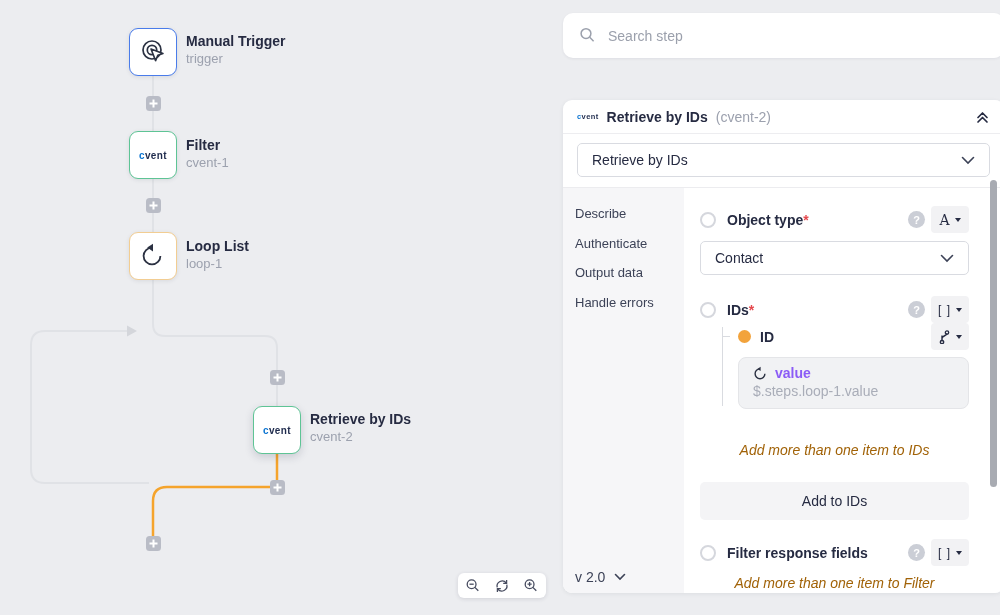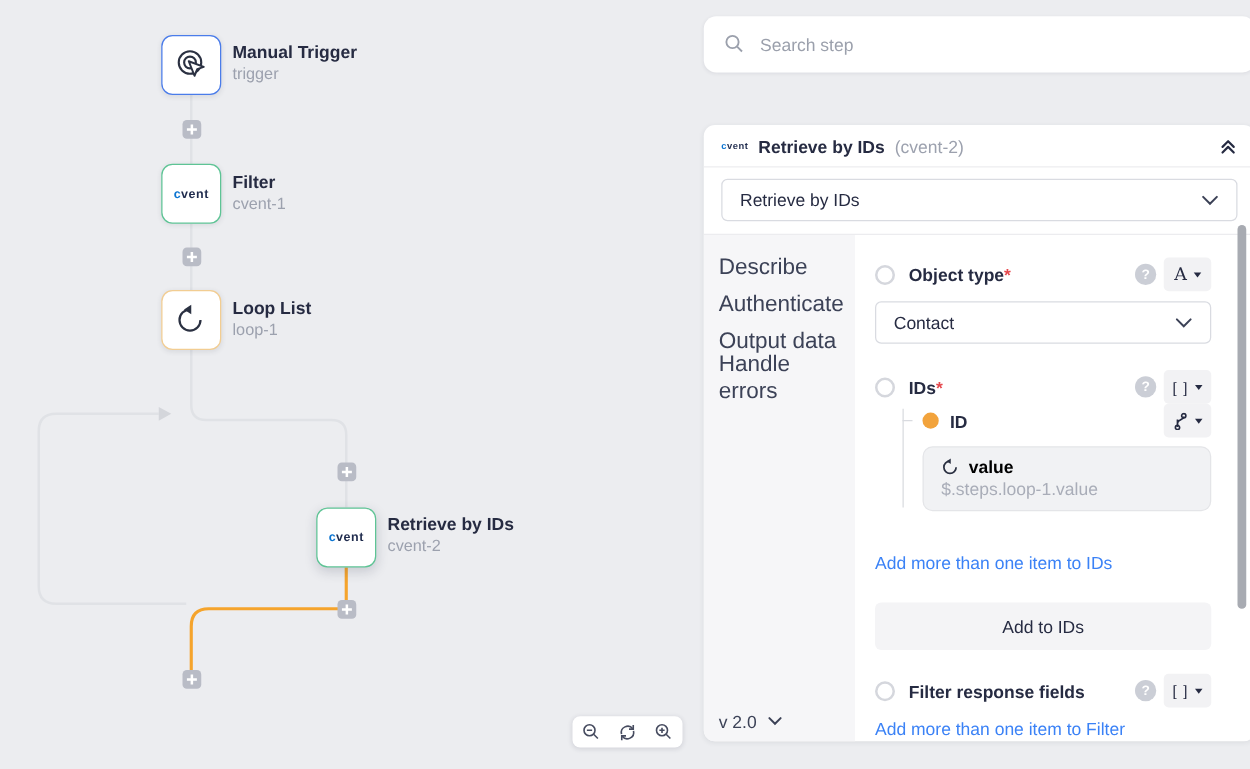--- a/index.html
+++ b/index.html
@@ -43,21 +43,21 @@
   .card-header .mini-logo { font-size:7.5px; }
   .card-header .hd-title { font-size:14px; font-weight:700; color:#262b42; }
   .card-header .hd-id { font-size:14px; color:#9ca1ae; }
   .collapse-btn { margin-left:auto; cursor:pointer; display:flex; }
   .op-row { padding:9px 14px 10px; }
   .select { height:34px; border:1px solid #d9dbe1; border-radius:5px; display:flex; align-items:center;
             padding:0 14px; font-size:14px; color:#262b42; cursor:pointer; background:#fff; }
   .select .chev { margin-left:auto; display:flex; }
   .card-body { display:flex; height:411px; border-top:1px solid #ececef; position:relative; }
   .nav { width:121px; background:#f6f6f8; padding-top:11px; position:relative; flex-shrink:0; }
-  .nav-item { height:29.5px; display:flex; align-items:center; padding:0 12px; font-size:18px;
+  .nav-item { height:29.5px; display:flex; align-items:center; padding:0 12px; font-size:13px;
               color:#3c4257; cursor:pointer; }
   .nav-item.active { color:#2e6bf0; font-weight:700; }
   .nav-item.active .nav-chev { margin-left:14px; display:flex; }
   .version { position:absolute; left:12px; bottom:13px; display:flex; align-items:center; gap:9px;
              font-size:14px; color:#3c4257; cursor:pointer; }
   .content { flex:1; padding:0 16px 0 16px; position:relative; max-width:301px; }
   .frow { display:flex; align-items:center; }
   .radio { width:16px; height:16px; border-radius:50%; border:2px solid #d5d7dd; background:#fff;
            flex-shrink:0; cursor:pointer; }
   .flabel { font-size:14px; font-weight:700; color:#262b42; margin-left:11px; }
@@ -73,23 +73,23 @@
   .badge.str { font-family:"DejaVu Serif",serif; font-size:14px; }
   .badge.arr { font-size:12px; letter-spacing:1px; }
   .id-group { position:relative; }
   .tree-line { position:absolute; left:22px; top:4px; bottom:3px; width:1px; background:#d9dbe0; }
   .id-row { display:flex; align-items:center; margin-left:22px; position:relative; }
   .id-row .tick { width:8px; height:1px; background:#d9dbe0; }
   .dot { width:13px; height:13px; border-radius:50%; background:#f2a33c; margin-left:8px; flex-shrink:0; }
   .id-name { font-size:14px; font-weight:700; margin-left:9px; }
   .value-box { margin-left:38px; margin-top:7px; height:52px; background:#f1f2f4;
                border:1px solid #e4e5e8; border-radius:8px; padding:7px 14px; cursor:pointer; }
-  .vb-top { display:flex; align-items:center; gap:7px; font-size:14px; font-weight:700; color:#000000; }
+  .vb-top { display:flex; align-items:center; gap:7px; font-size:14px; font-weight:700; color:#8b5cf6; }
   .vb-path { font-size:14px; color:#a9adb8; margin-top:2px; margin-left:0; }
-  .add-hint { text-align:left; font-size:14px; color:#3b82f6; }
+  .add-hint { text-align:center; font-size:14px; color:#a16207;font-style:italic; }
   .gray-btn { height:38px; background:#f4f4f6; border:none; border-radius:5px; width:100%;
               font-size:14px; color:#262b42; font-family:inherit; cursor:pointer; }
   .scroll-thumb { position:absolute; right:7px; top:80px; width:7px; height:307px;
                   background:#a8abb2; border-radius:4px; cursor:grab; }
   svg { display:block; }
 </style>
 </head>
 <body>
 
 <div class="canvas">

